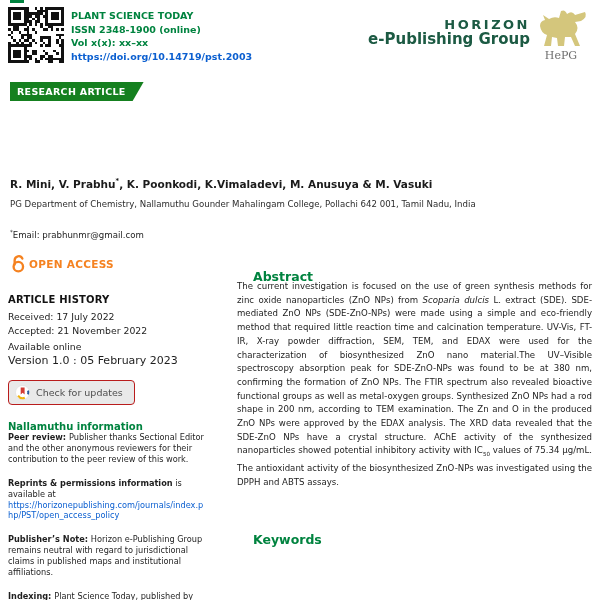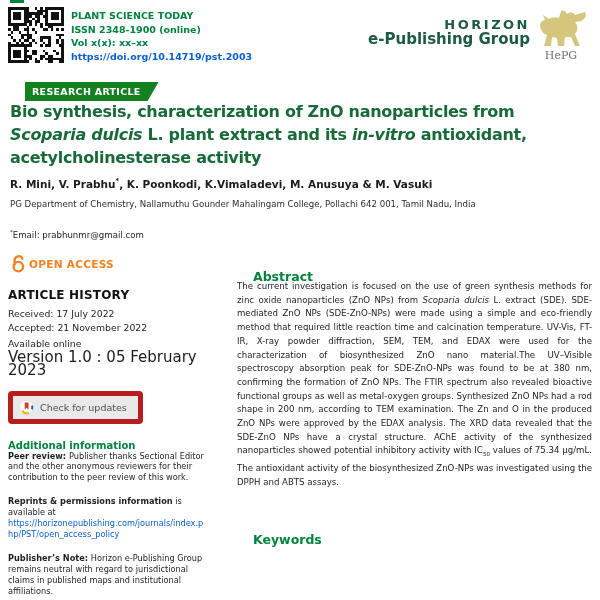--- a/index.html
+++ b/index.html
@@ -18,40 +18,40 @@
   .pub{position:absolute;right:8px;top:8px;display:flex;align-items:flex-start;}
   .pub-name{text-align:right;color:var(--horizon-green,#1c5a43);font-weight:bold;margin-top:9px;}
   .pub-name .l1{font-size:13px;letter-spacing:2.5px;line-height:15px;}
   .pub-name .l2{font-size:15px;line-height:15px;}
   .logo{width:62px;text-align:center;}
   .logo svg{display:block;margin:0 auto;}
   .logo .griffin{fill:var(--logo-tan,#d4c67c);}
   .logo-text{font-family:"DejaVu Serif","Liberation Serif",serif;color:#6d6d6d;font-size:11px;line-height:11px;margin-top:0px;}
 
   
-  .badge{position:absolute;left:25px;top:82px;background:var(--badge-green,#15801f);color:#fff;
+  .badge{position:absolute;left:10px;top:82px;background:var(--badge-green,#15801f);color:#fff;
          font-weight:bold;font-size:9.5px;line-height:19px;padding:0 18px 0 7px;letter-spacing:0.3px;
          clip-path:polygon(0 0,100% 0,calc(100% - 11px) 100%,0 100%);}
   .title{position:absolute;left:10px;top:100px;width:580px;margin:0;color:var(--title-green,#186a38);
          font-size:16px;line-height:23px;font-weight:bold;letter-spacing:-0.3px;}
   .authors{position:absolute;left:10px;top:177px;font-size:10.5px;font-weight:bold;color:#1b1b1b;}
   .affil{position:absolute;left:10px;top:199px;font-size:8.6px;color:#2c2c2c;}
   .email{position:absolute;left:10px;top:229px;font-size:8.6px;color:#1c1c1c;}
 
   
   .left{position:absolute;left:8px;top:253px;width:204px;}
   .oa-row{display:flex;align-items:center;color:var(--accent-orange,#f58220);
           font-weight:bold;font-size:10.5px;letter-spacing:0.3px;}
-  .hist-heading{margin-top:14px;font-size:12px;font-weight:bold;color:#121212;letter-spacing:0.2px;}
+  .hist-heading{margin-top:20px;font-size:10px;font-weight:bold;color:#121212;letter-spacing:0.2px;}
   .hist-line{font-size:9.3px;font-weight:normal;color:#1d1d1d;line-height:13.5px;}
   .hist-first{margin-top:5px;}
   .avail{margin-top:3px;}
-  .ver{font-size:15px;}
+  .ver{font-size:11px;}
   .check-btn{margin-top:13px;display:flex;align-items:center;gap:6px;background:#e9e9e9;
-             border:5px solid #b91c1c;border-radius:4px;padding:4px 11px 4px 6px;
+             border:1px solid #b91c1c;border-radius:4px;padding:4px 11px 4px 6px;
              font-size:9.5px;color:#4e4e4e;font-family:inherit;cursor:pointer;}
   .addl-heading{margin-top:16px;font-size:10px;font-weight:bold;color:var(--brand-green,#00833f);}
   .left p{margin:13px 0 0;font-size:8.2px;line-height:10.9px;color:#1f1f1f;width:198px;overflow-wrap:anywhere;}
   .left p.first{margin-top:0;}
 
   
   .right{position:absolute;left:237px;top:253px;width:355px;height:347px;}
   .sec-h{margin:16px;font-size:12.5px;color:var(--brand-green,#00833f);font-weight:bold;}
   .abstract{position:absolute;top:27px;left:0;margin:0;width:355px;font-size:8.6px;line-height:13.7px;
             text-align:justify;color:#1d1d1d;}
@@ -317,21 +317,20 @@
     <div class="logo">
       <svg width="58" height="42" viewBox="0 0 58 42">
         <path class="griffin" d="M12 38 L15 27 Q9 25 8 18 Q8 13 13 12 L11 7 L17 11 Q22 8 27 10 L29 3 Q33 1 35 6 Q40 2 43 7 L53 4 Q56 9 49 13 L43 14 Q48 20 43 26 L48 38 L43 38 L39 29 L33 29 L32 38 L26 38 L25 30 L20 29 L19 38 Z"></path>
         <path class="griffin" d="M30 9 Q38 4 46 8 Q40 12 34 12 Z"></path>
       </svg>
       <div class="logo-text">HePG</div>
     </div>
   </div>
 
   <div class="badge">RESEARCH ARTICLE</div>
-  <h1 class="title"><span>Bio synthesis, characterization of ZnO nanoparticles from </span><span class="it">Scoparia dulcis</span><span> L. plant extract and its </span><span class="it">in-vitro</span><span> antioxidant, acetylcholinesterase activity</span></h1>
   <div class="authors"><span>R. Mini, V. Prabhu</span><span class="sup">*</span><span>, K. Poonkodi, K.Vimaladevi, M. Anusuya &amp; M. Vasuki</span></div>
   <div class="affil">PG Department of Chemistry, Nallamuthu Gounder Mahalingam College, Pollachi 642 001, Tamil Nadu, India</div>
   <div class="email"><span class="sup">*</span><span>Email: prabhunmr@gmail.com</span></div>
 
   <aside class="left">
     <div class="oa-row">
       <svg width="21" height="21" viewBox="0 0 24 24">
         <path d="M7.6 13 V8.2 A4.6 4.6 0 0 1 16.4 6.4" fill="none" stroke="var(--accent-orange,#f58220)" stroke-width="2.7" stroke-linecap="round"></path>
         <circle cx="11.8" cy="15.6" r="5.4" fill="none" stroke="var(--accent-orange,#f58220)" stroke-width="2.7"></circle>
       </svg>
@@ -347,21 +346,21 @@
     <button class="check-btn">
       <svg width="15" height="15" viewBox="0 0 15 15">
         <circle cx="7.5" cy="7.5" r="7" fill="#fff" stroke="#dcdcdc" stroke-width="0.6"></circle>
         <path d="M3.1 10.6 A5.6 5.6 0 0 0 9.8 12.8" stroke="#f0b310" stroke-width="2" fill="none"></path>
         <path d="M13 9.3 A5.6 5.6 0 0 0 13 5.6" stroke="#2a5b9e" stroke-width="2" fill="none"></path>
         <path d="M5.7 2.4 h3.9 v7 l-1.95 -1.6 l-1.95 1.6 Z" fill="#d43b34"></path>
       </svg>
       <span>Check for updates</span>
     </button>
 
-    <div class="addl-heading">Additional information</div>
+    <div class="addl-heading">Nallamuthu information</div>
     <p class="first"><span class="bd">Peer review: </span><span>Publisher thanks Sectional Editor and the other anonymous reviewers for their contribution to the peer review of this work.</span></p>
     <p><span class="bd">Reprints &amp; permissions information</span><span> is available at </span><span class="lnk">https://horizonepublishing.com/journals/index.php/PST/open_access_policy</span></p>
     <p><span class="bd">Publisher’s Note: </span><span>Horizon e-Publishing Group remains neutral with regard to jurisdictional claims in published maps and institutional affiliations.</span></p>
     <p><span class="bd">Indexing: </span><span>Plant Science Today, published by Horizon e-Publishing Group, is covered by</span></p>
   </aside>
 
   <main class="right">
     <h2 class="sec-h">Abstract</h2>
     <p class="abstract"><span>The current investigation is focused on the use of green synthesis methods for zinc oxide nanoparticles (ZnO NPs) from </span><span class="it">Scoparia dulcis</span><span> L. extract (SDE). SDE-mediated ZnO NPs (SDE-ZnO-NPs) were made using a simple and eco-friendly method that required little reaction time and calcination temperature. UV-Vis, FT-IR, X-ray powder diffraction, SEM, TEM, and EDAX were used for the characterization of biosynthesized ZnO nano material.The UV–Visible spectroscopy absorption peak for SDE-ZnO-NPs was found to be at 380 nm, confirming the formation of ZnO NPs. The FTIR spectrum also revealed bioactive functional groups as well as metal-oxygen groups. Synthesized ZnO NPs had a rod shape in 200 nm, according to TEM examination. The Zn and O in the produced ZnO NPs were approved by the EDAX analysis. The XRD data revealed that the SDE-ZnO NPs have a crystal structure.  AChE activity of the synthesized nanoparticles showed potential inhibitory activity with IC</span><span class="sub">50</span><span> values of 75.34 µg/mL. The antioxidant activity of the biosynthesized ZnO-NPs was investigated using the DPPH and ABTS assays.</span></p>
     <h2 class="sec-h kw-h">Keywords</h2>

